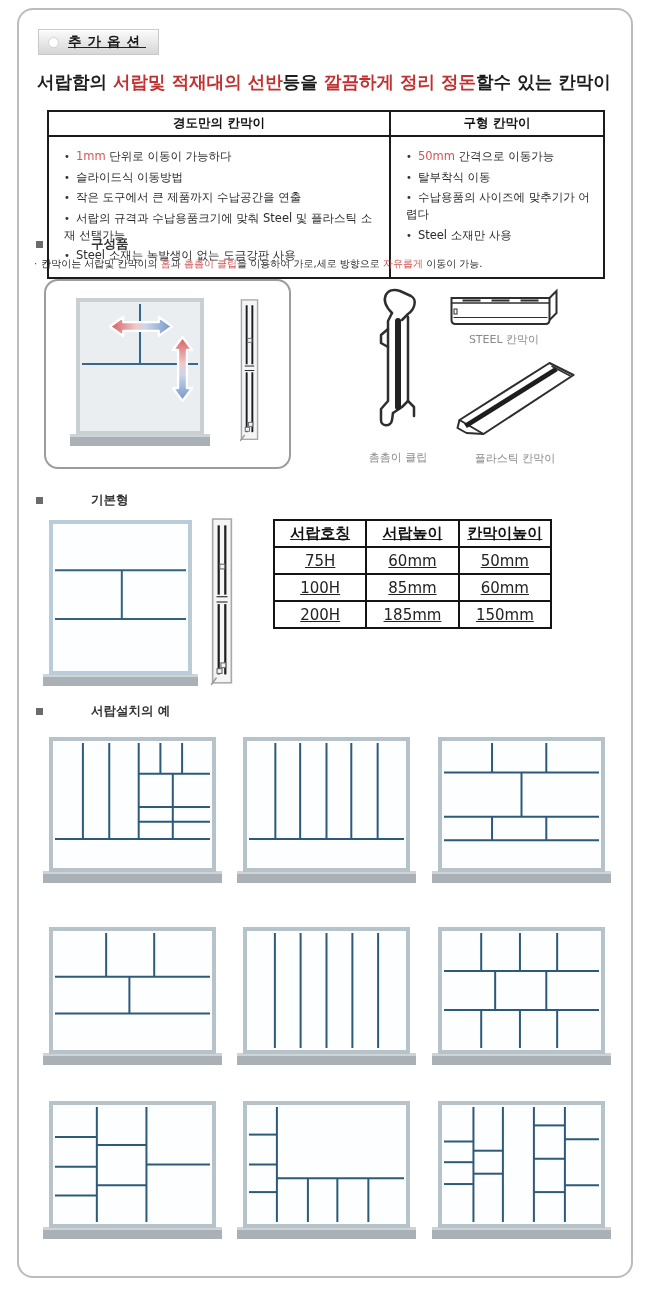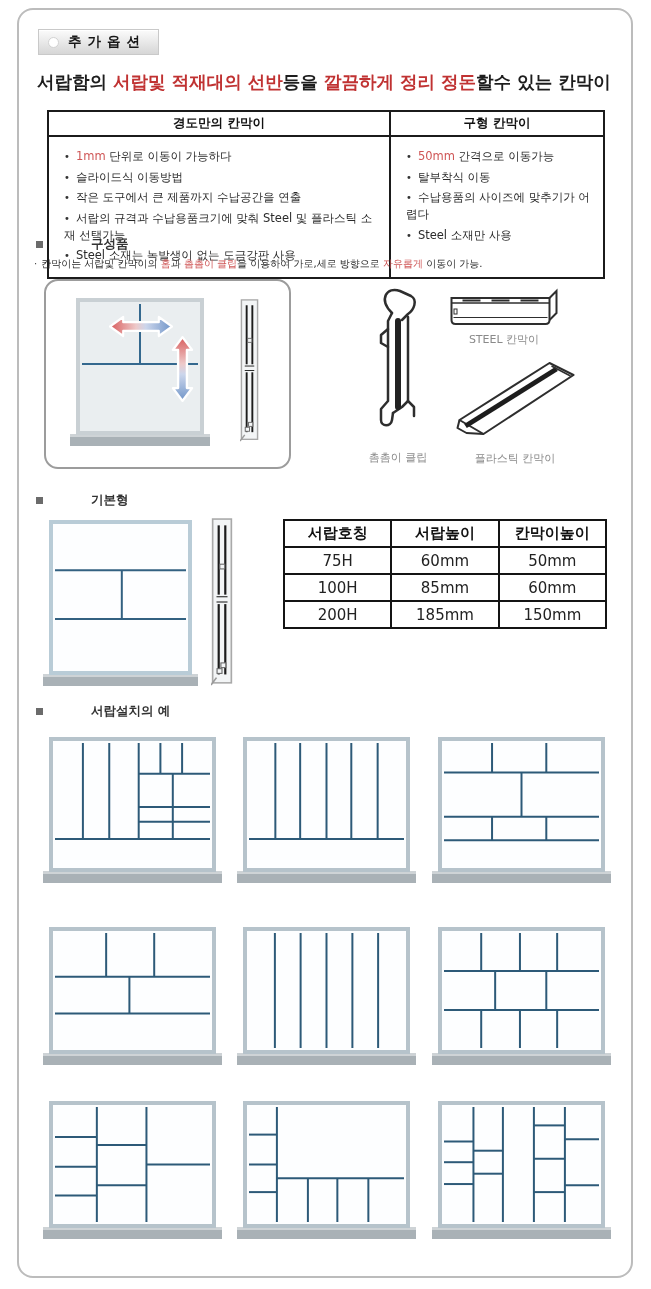--- a/index.html
+++ b/index.html
@@ -3,21 +3,21 @@
 <meta charset="utf-8">
 <style>
   html,body{margin:0;padding:0;background:#fff;}
   body{font-family:"DejaVu Sans","Liberation Sans",sans-serif;color:#222;}
   .page{position:relative;width:651px;height:1289px;background:#ffffff;overflow:hidden;}
   .frame{position:absolute;left:17px;top:8px;width:612px;height:1266px;border:2px solid #bcbcbc;border-radius:16px;}
 
   
   .badge{position:absolute;left:38px;top:29px;height:24px;display:flex;align-items:center;
          background:linear-gradient(180deg,#fbfbfb 0%,#e7e7e7 55%,#d6d6d6 100%);
-         border:1px solid #c9c9c9;box-shadow:inset 0 1px 0 #fff;padding:0 12px 0 9px;}
+         border:1px solid #c9c9c9;box-shadow:inset 0 1px 0 #fff;padding:0 12px 0 9px;text-decoration:underline;}
   .badge-dot{width:9px;height:9px;border-radius:50%;background:#fff;border:1px solid #d2d2d2;margin-right:9px;}
   .badge-text{font-size:13.5px;font-weight:bold;letter-spacing:6px;color:#171717;}
 
   
   .title{position:absolute;left:37px;top:70px;width:580px;font-size:17.5px;font-weight:700;color:#1d1d1d;}
   .title .red{color:#c03232;}
 
   
   table.cmp{position:absolute;left:47px;top:110px;width:558px;border-collapse:collapse;table-layout:fixed;}
   table.cmp th,table.cmp td{border:2px solid #1b1b1b;}
@@ -52,21 +52,21 @@
   .clip-fig{left:345px;top:282px;width:105px;height:162px;}
   .steel-fig{left:446px;top:286px;width:116px;height:44px;}
   .plastic-fig{left:452px;top:350px;width:128px;height:95px;}
   .fig-label{position:absolute;font-size:11px;color:#8a8a8a;text-align:center;}
   .clip-label{left:338px;top:450px;width:120px;}
   .steel-label{left:446px;top:332px;width:116px;}
   .plastic-label{left:445px;top:451px;width:140px;}
 
   
   .basic-drawer{position:absolute;left:43px;top:520px;width:155px;height:166px;}
-  table.size{position:absolute;left:283px;top:519px;width:324px;border-collapse:collapse;table-layout:fixed;}
+  table.size{position:absolute;left:273px;top:519px;width:279px;border-collapse:collapse;table-layout:fixed;text-decoration:underline;}
   table.size th,table.size td{border:2px solid #141414;text-align:center;height:25px;font-size:15px;color:#222;padding:0;}
   table.size th{font-weight:bold;color:#111;}
 
   
   .ex{position:absolute;width:179px;}
   .ex1{left:43px;top:737px;height:146px;}
   .ex2{left:237px;top:737px;height:146px;}
   .ex3{left:432px;top:737px;height:146px;}
   .ex4{left:43px;top:927px;height:138px;}
   .ex5{left:237px;top:927px;height:138px;}

